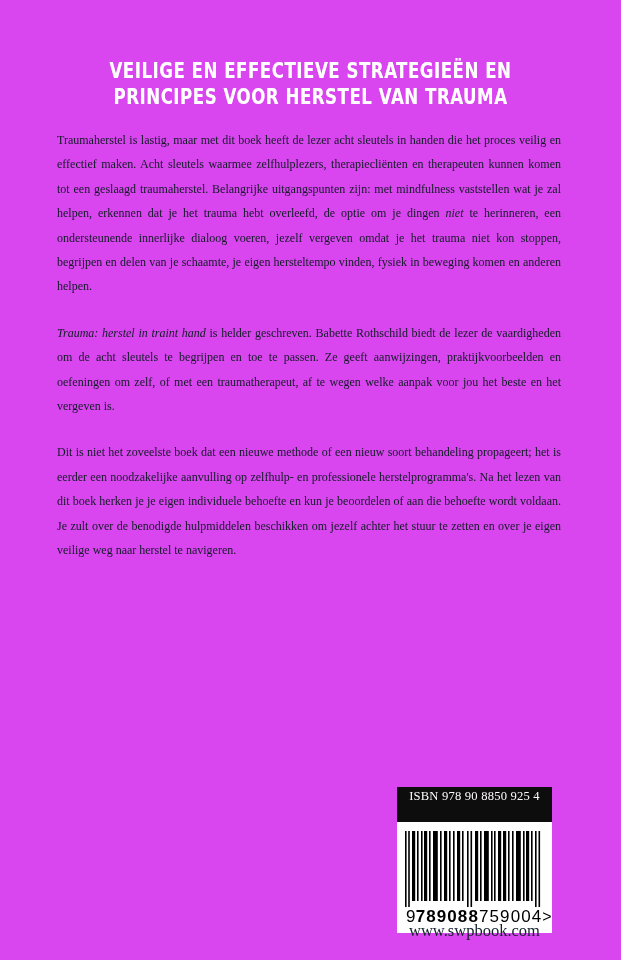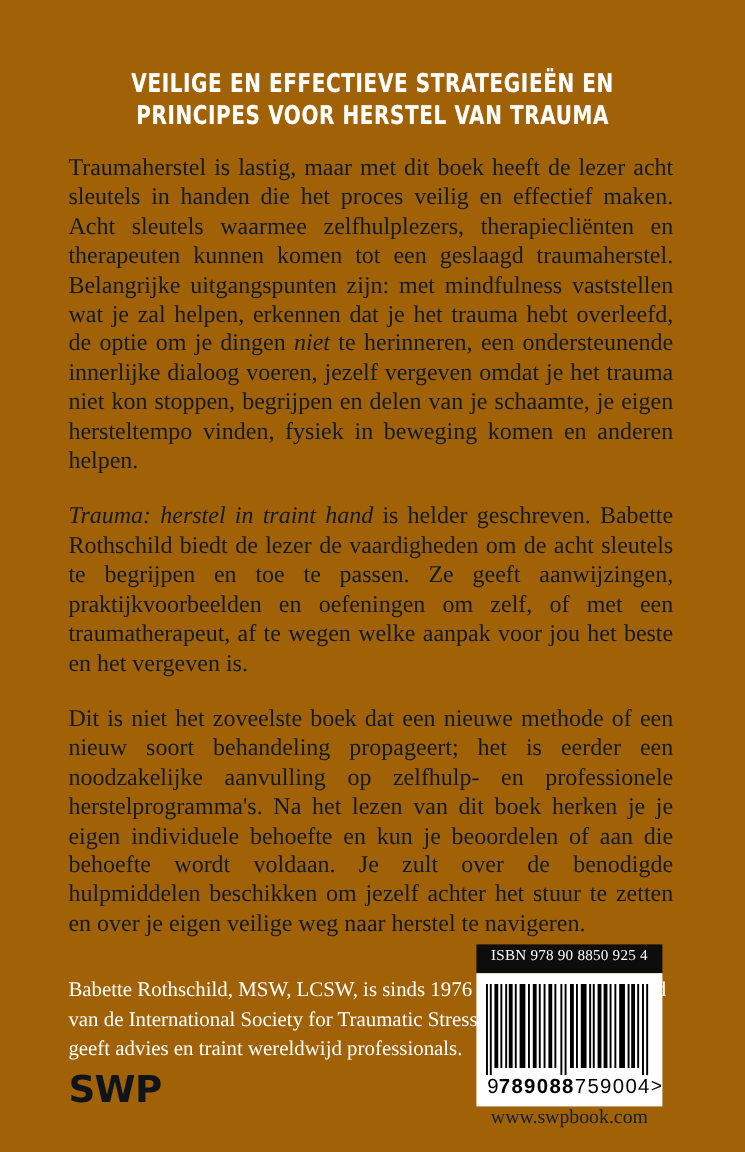--- a/index.html
+++ b/index.html
@@ -11,21 +11,21 @@
     height: 960px;
     overflow: hidden;
     background: #55bdb2;
     font-family: "Liberation Serif", serif;
   }
 
   .cover {
     position: relative;
     width: 621px;
     height: 960px;
-    background: #a16207;
+    background: #d946ef;
     box-sizing: border-box;
   }
 
   
   .headline {
     position: absolute;
     left: 0;
     right: 0;
     top: 58px;
     text-align: center;
@@ -47,21 +47,21 @@
     position: absolute;
     left: 57px;
     top: 128px;
     width: 504px;
   }
 
   p.para {
     margin: 0 0 22px 0;
     color: #121b27;
     font-family: "Liberation Serif", serif;
-    font-size: 20px;
+    font-size: 12px;
     line-height: 24.4px;
     text-align: justify;
     text-justify: inter-word;
     -webkit-hyphens: manual;
     hyphens: manual;
   }
   p.para:last-child { margin-bottom: 0; }
 
   p.para em { font-style: italic; }
 
@@ -93,21 +93,21 @@
     left: 397px;
     top: 787px;
     width: 155px;
   }
   .isbn-bar {
     background: #0d0d0d;
     color: #ffffff;
     font-family: "Liberation Serif", serif;
     font-size: 12.6px;
     line-height: 19px;
-    height: 24px;
+    height: 35px;
     text-align: center;
     letter-spacing: 0.2px;
     white-space: nowrap;
   }
   .barcode-white {
     background: #ffffff;
     padding: 9px 8px 4px 8px;
     box-sizing: border-box;
   }
   .bars {
@@ -153,25 +153,23 @@
 <span>PRINCIPES VOOR HERSTEL VAN TRAUMA</span></div>
 
   <div class="body-col">
 
     <p class="para"><span>Traumaherstel is lastig, maar met dit boek heeft de lezer acht sleutels in handen die het proces veilig en effectief maken. Acht sleutels waarmee zelfhulplezers, therapiecliënten en therapeuten kunnen komen tot een geslaagd traumaherstel. Belangrijke uitgangspunten zijn: met mindfulness vaststellen wat je zal helpen, erkennen dat je het trauma hebt overleefd, de optie om je dingen </span><em>niet</em><span> te herinneren, een ondersteunende innerlijke dialoog voeren, jezelf vergeven omdat je het trauma niet kon stoppen, begrijpen en delen van je schaamte, je eigen hersteltempo vinden, fysiek in beweging komen en anderen helpen.</span></p>
 
     <p class="para"><em>Trauma: herstel in traint hand</em><span> is helder geschreven. Babette Rothschild biedt de lezer de vaardigheden om de acht sleutels te begrijpen en toe te passen. Ze geeft aanwijzingen, praktijkvoorbeelden en oefeningen om zelf, of met een traumatherapeut, af te wegen welke aanpak voor jou het beste en het vergeven is.</span></p>
 
     <p class="para">Dit is niet het zoveelste boek dat een nieuwe methode of een nieuw soort behandeling propageert; het is eerder een noodzakelijke aanvulling op zelfhulp- en professionele herstelprogramma's. Na het lezen van dit boek herken je je eigen individuele behoefte en kun je beoordelen of aan die behoefte wordt voldaan. Je zult over de benodigde hulpmiddelen beschikken om jezelf achter het stuur te zetten en over je eigen veilige weg naar herstel te navigeren.</p>
 
-    <p class="bio">Babette Rothschild, MSW, LCSW, is sinds 1976 psychotherapeut en lid van de International Society for Traumatic Stress Studies. Ze doceert, geeft advies en traint wereldwijd professionals.</p>
 
   </div>
 
-  <div class="swp-logo">SWP</div>
 
   <div class="barcode-block">
     <div class="isbn-bar">ISBN 978 90 8850 925 4</div>
     <div class="barcode-white">
       <svg class="bars" viewBox="0 0 139 76" preserveAspectRatio="none">
         <rect x="0" y="0" width="1.6" height="76" fill="#000"></rect>
         <rect x="3.2" y="0" width="1.6" height="76" fill="#000"></rect>
         <rect x="7" y="0" width="3.2" height="70" fill="#000"></rect>
         <rect x="12" y="0" width="1.6" height="70" fill="#000"></rect>
         <rect x="16" y="0" width="1.6" height="70" fill="#000"></rect>

